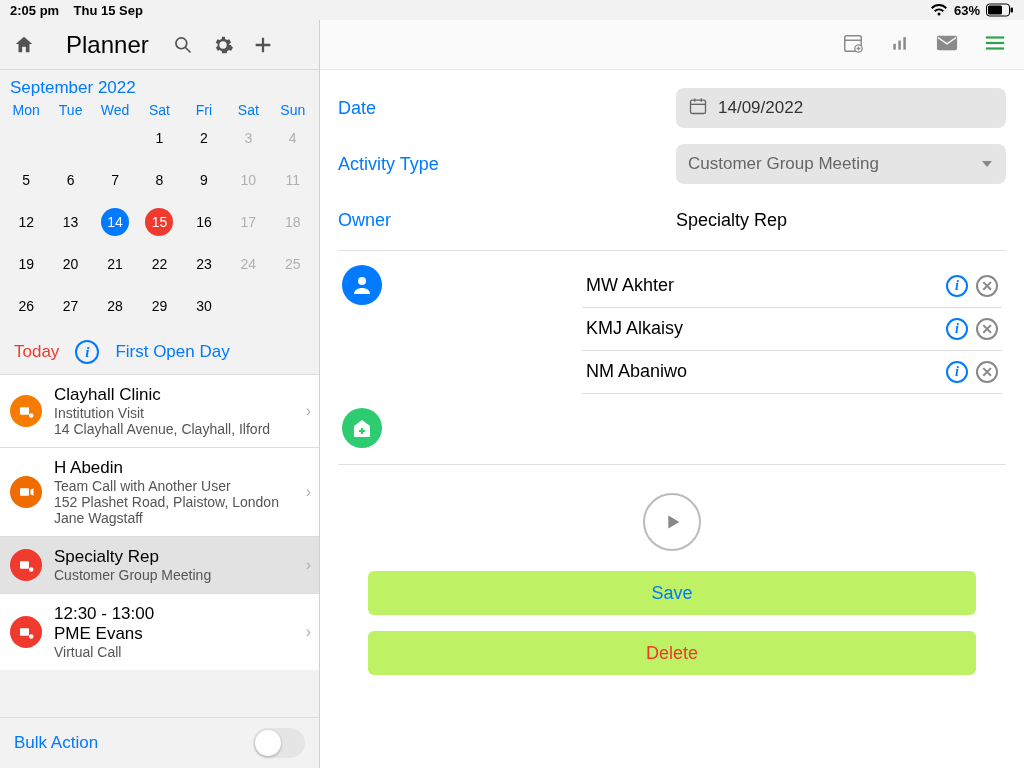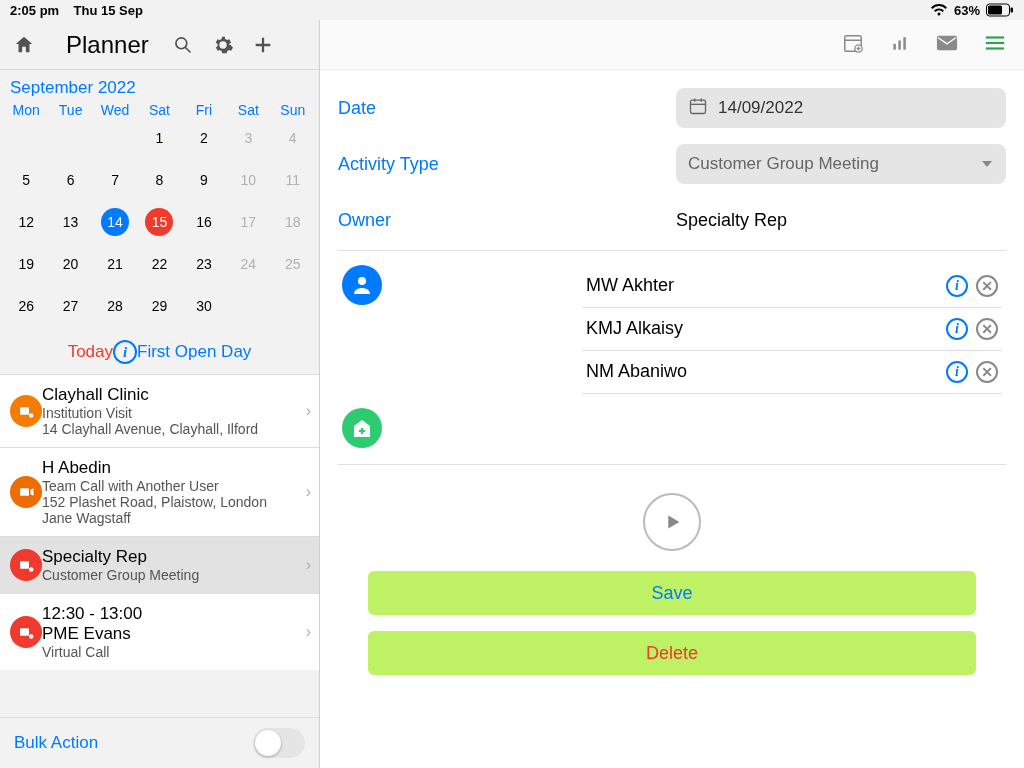--- a/index.html
+++ b/index.html
@@ -47,26 +47,26 @@
     border-radius: 6px;
   }
   .month-link { color: #007aff; font-size: 17px; padding: 8px 10px 0 10px; }
   .weekdays { display: grid; grid-template-columns: repeat(7,1fr); text-align: center; font-size: 14px; color:#007aff; padding: 4px 4px 6px; }
   .days-grid { display: grid; grid-template-columns: repeat(7,1fr); text-align: center; font-size: 14px; padding: 0 4px 10px; row-gap: 14px; }
   .day { color:#000; height:28px; line-height:28px;}
   .day.dim { color:#b0b0b0; }
   .day .circle { display:inline-flex; width:28px; height:28px; border-radius:50%; align-items:center; justify-content:center;}
   .day.selected .circle { background:#007aff; color:#fff; }
   .day.highlight .circle { background:#ef3a2d; color:#fff; }
-  .mid-row { display:flex; justify-content: center; align-items:center; padding: 10px 14px; }
+  .mid-row { display:flex; justify-content: flex-start; align-items:center; padding: 10px 14px; gap: 16px; }
   .today-link { color:#ef3a2d; font-size:17px;}
   .first-open { color:#007aff; font-size:17px;}
   .info-circ { width:24px;height:24px; border:2px solid #007aff; border-radius:50%; color:#007aff; font-style: italic; font-family: Georgia, serif; font-size:15px; display:inline-flex;align-items:center;justify-content:center; font-weight:700;}
   .list { flex:1; overflow:auto; }
-  .list-item { display:flex; align-items:center; padding:10px 8px 10px 10px; border-top:1px solid #ddd; background:#fff;}
+  .list-item { display:flex; align-items:center; padding:10px 8px 10px 10px; gap:12px; border-top:1px solid #ddd; background:#fff;}
   .list-item.selected { background:#e2e2e2;}
   .li-icon { width:32px;height:32px;border-radius:50%; display:flex;align-items:center;justify-content:center; flex-shrink:0;}
   .li-icon.orange{ background:#f57c00;}
   .li-icon.darkorange{ background:#ef6c00;}
   .li-icon.red{ background:#ef3a2d;}
   .li-text { flex:1; font-size:14px;}
   .li-title{ font-size:17px; color:#000; }
   .li-sub{ font-size:14px; color:#555;}
   .chev { color:#b0b0b0;}
   .bulk-row { display:flex; align-items:center; justify-content:space-between; padding:10px 14px; border-top:1px solid #ddd;}

